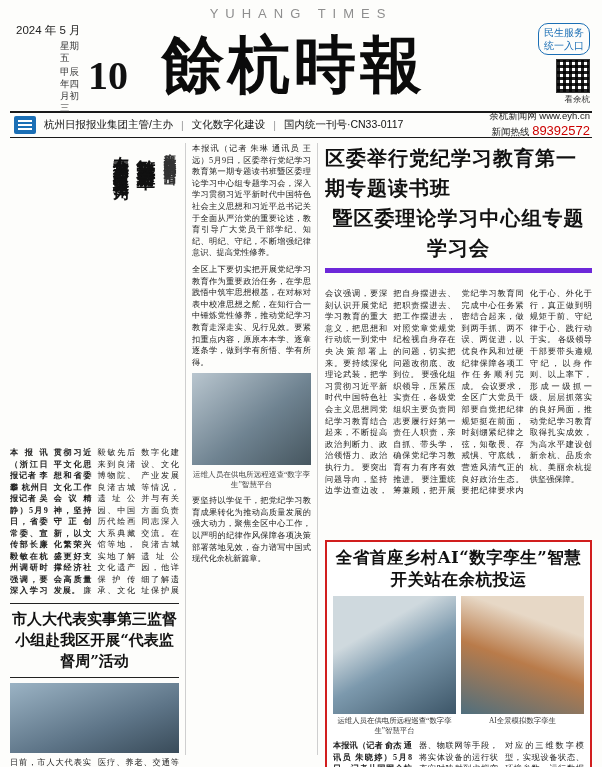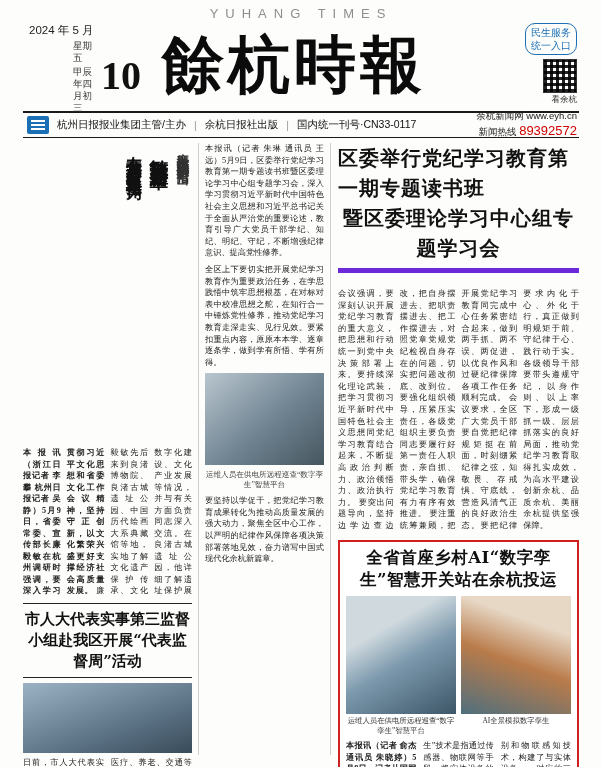--- a/index.html
+++ b/index.html
@@ -4,21 +4,21 @@
 <style>
   * { box-sizing: border-box; }
   html, body { margin:0; padding:0; }
   body {
     width: 602px; height: 767px;
     background: #fdfdfb;
     font-family: "Liberation Serif", serif;
     color: #111;
     overflow: hidden;
   }
-  .page { position: relative; width:602px; height:767px; padding: 0 23px; }
+  .page { position: relative; width:602px; height:767px; padding: 0 10px; }
 
   
   .pinyin {
     text-align: center;
     letter-spacing: 7px;
     font-size: 13px;
     color: #8e8e8e;
     font-family: "Liberation Sans", sans-serif;
     padding: 6px 0 2px;
   }
@@ -197,21 +197,21 @@
         <span>新闻热线</span>
         <b>89392572</b>
       </div>
     </div>
   </div>
 
   <div class="pub-bar">
     <span class="pub-logo"></span>
     <span>杭州日报报业集团主管/主办</span>
     <span class="pub-sep">|</span>
-    <span>余杭日报社出版</span>
+    <span>文化数字化建设</span>
     <span class="pub-sep">|</span>
     <span>国内统一刊号·CN33-0117</span>
   </div>
 
   <div class="content">
 
     <div class="col-left">
       <div class="vhead">
         <div class="vline small">廉毅敏在杭州调研时指出</div>
         <div class="vline big">繁荣兴盛新篇章</div>

